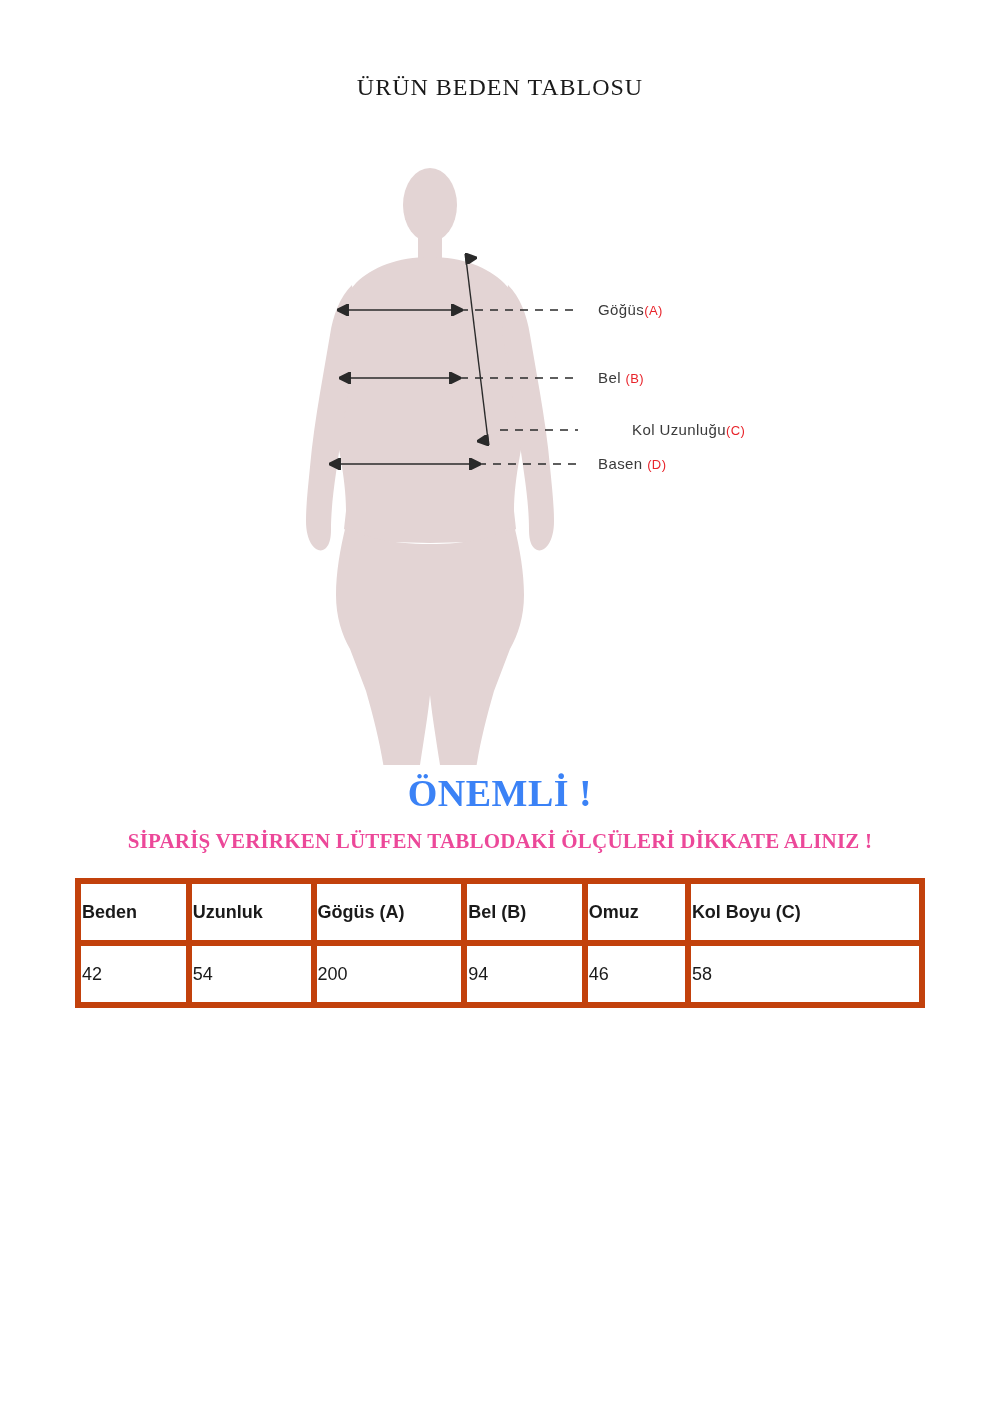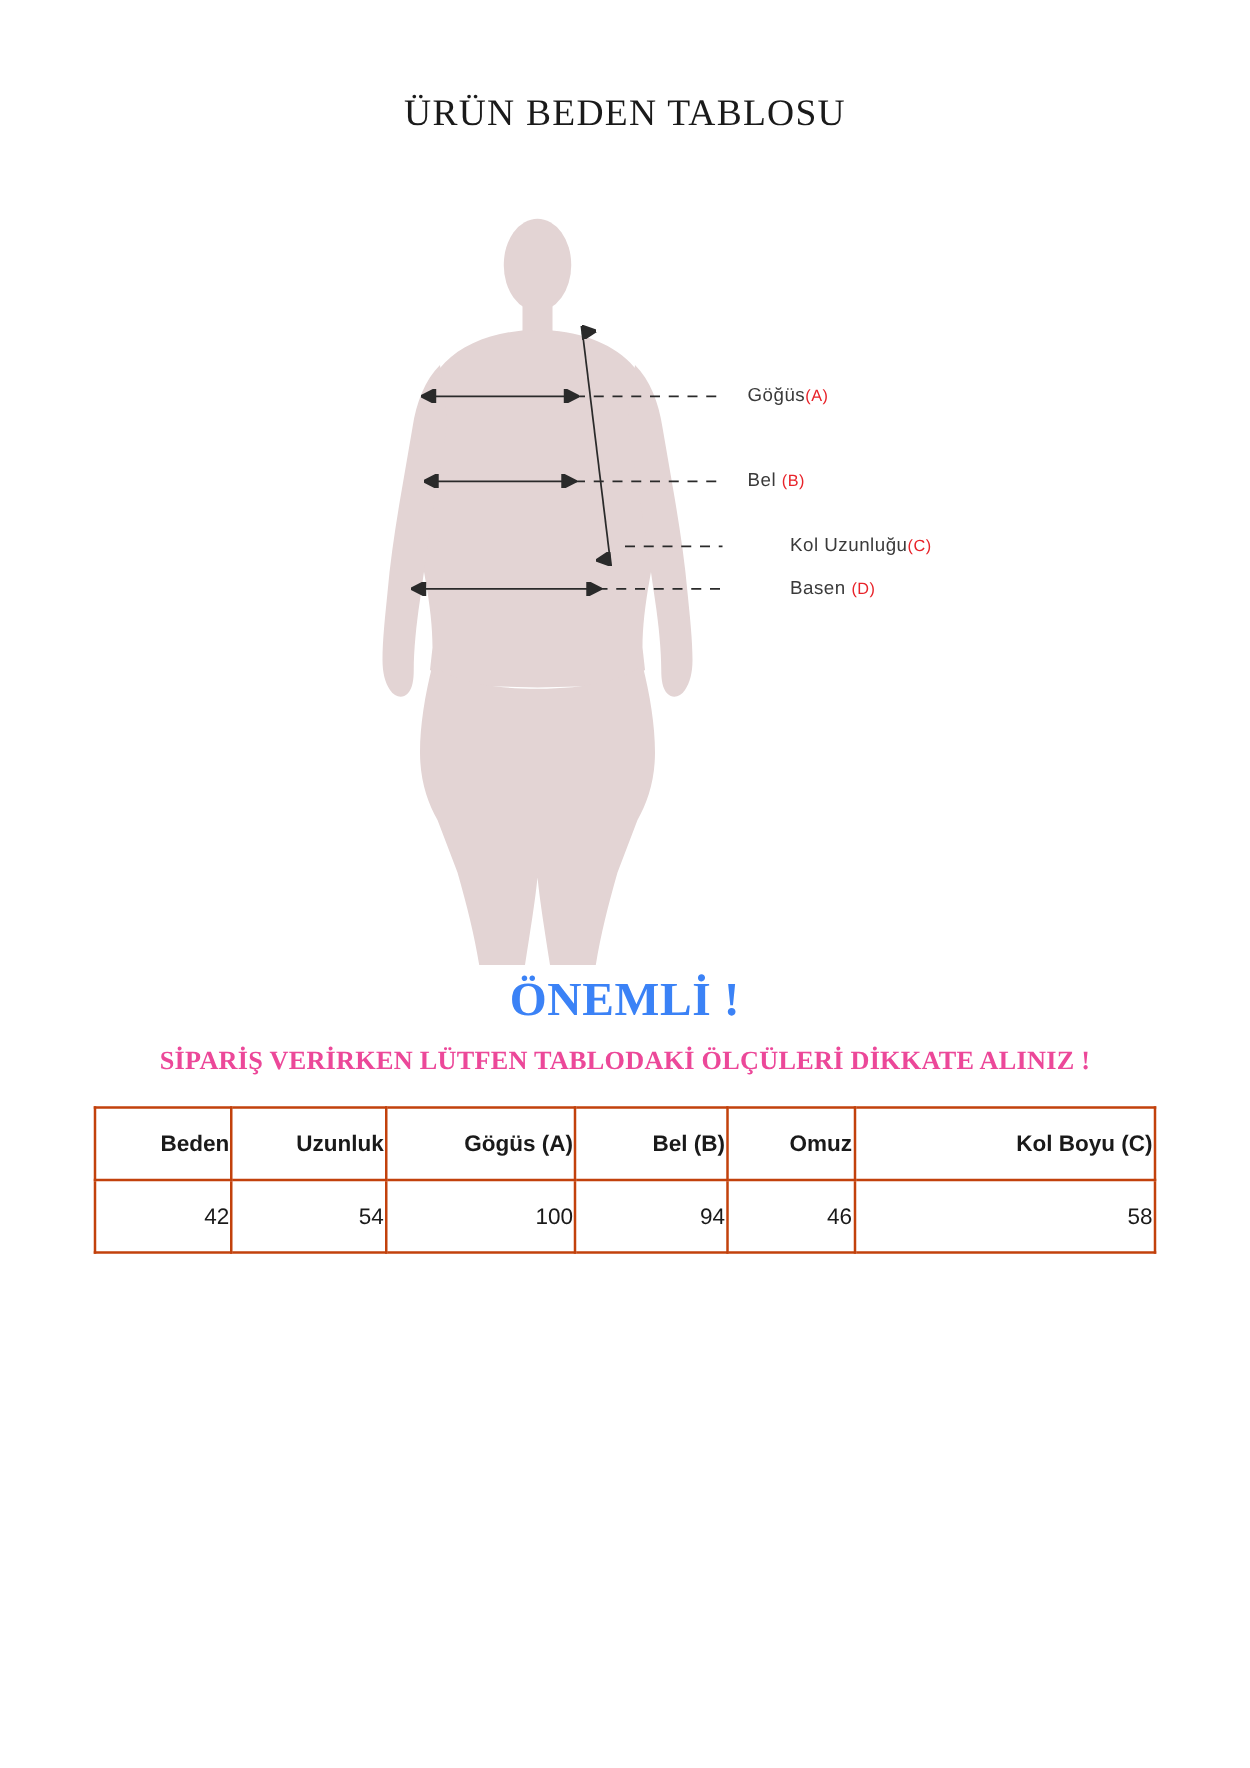--- a/index.html
+++ b/index.html
@@ -13,21 +13,21 @@
     position: relative;
     font-family: "Liberation Serif", serif;
     color: #000000;
     overflow: hidden;
   }
 
   
   .page-title {
     text-align: center;
     font-family: "Liberation Serif", serif;
-    font-size: 30px;
+    font-size: 24px;
     letter-spacing: 1px;
     margin-top: 74px;
     color: #1a1a1a;
     font-weight: normal;
   }
 
   
   .figure-area {
     position: relative;
     width: 816px;
@@ -79,22 +79,22 @@
     margin: 24px auto 0 auto;
     width: 850px;
   }
   table.size-table {
     width: 100%;
     border-collapse: collapse;
     font-family: "Liberation Sans", sans-serif;
   }
   table.size-table th,
   table.size-table td {
-    border: 2px solid #c2410c;
-    text-align: right;
+    border: 6px solid #c2410c;
+    text-align: left;
     color: #1a1a1a;
   }
   table.size-table th {
     font-size: 18px;
     font-weight: bold;
     height: 54px;
     font-family: "Liberation Sans", sans-serif;
   }
   table.size-table td {
     font-size: 18px;
@@ -232,21 +232,21 @@
 
   <div class="callout-label" style="left:598px; top:176px;">
     <span>Göğüs</span><span class="tag">(A)</span>
   </div>
   <div class="callout-label" style="left:598px; top:244px;">
     <span>Bel</span> <span class="tag">(B)</span>
   </div>
   <div class="callout-label" style="left:632px; top:296px;">
     <span>Kol Uzunluğu</span><span class="tag">(C)</span>
   </div>
-  <div class="callout-label" style="left:632px; top:330px;">
+  <div class="callout-label" style="left:598px; top:330px;">
     <span>Basen</span> <span class="tag">(D)</span>
   </div>
 </div>
 
 <div class="notice-main">ÖNEMLİ !</div>
 <div class="notice-sub">SİPARİŞ VERİRKEN LÜTFEN TABLODAKİ ÖLÇÜLERİ DİKKATE ALINIZ !</div>
 
 <div class="table-wrap">
   <table class="size-table">
     <thead>
@@ -256,20 +256,20 @@
         <th class="col-gogus">Gögüs (A)</th>
         <th class="col-bel">Bel (B)</th>
         <th class="col-omuz">Omuz</th>
         <th class="col-kol">Kol Boyu (C)</th>
       </tr>
     </thead>
     <tbody>
       <tr>
         <td>42</td>
         <td>54</td>
-        <td>100</td>
+        <td>200</td>
         <td>94</td>
         <td>46</td>
         <td>58</td>
       </tr>
     </tbody>
   </table>
 </div>
 
 </body></html>

